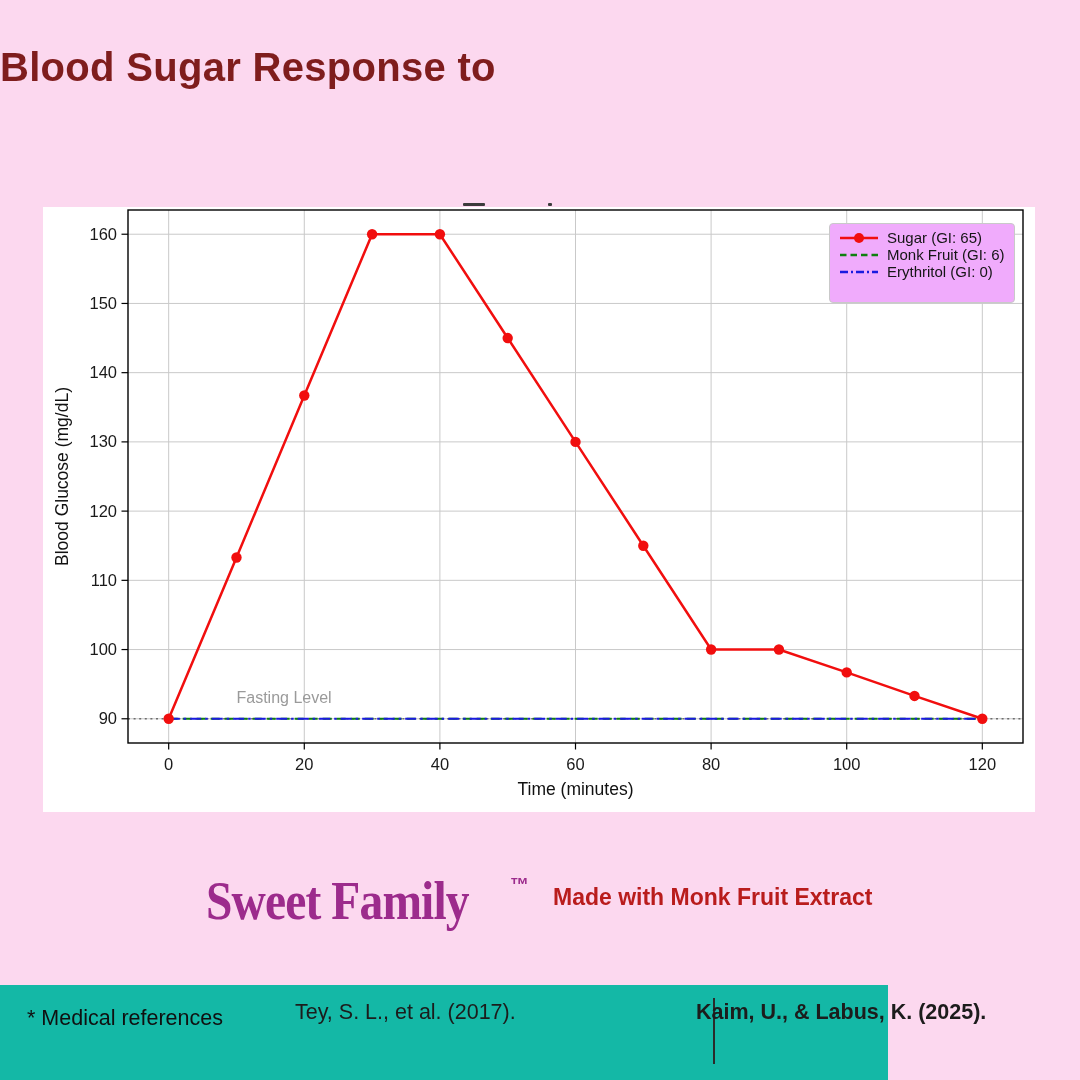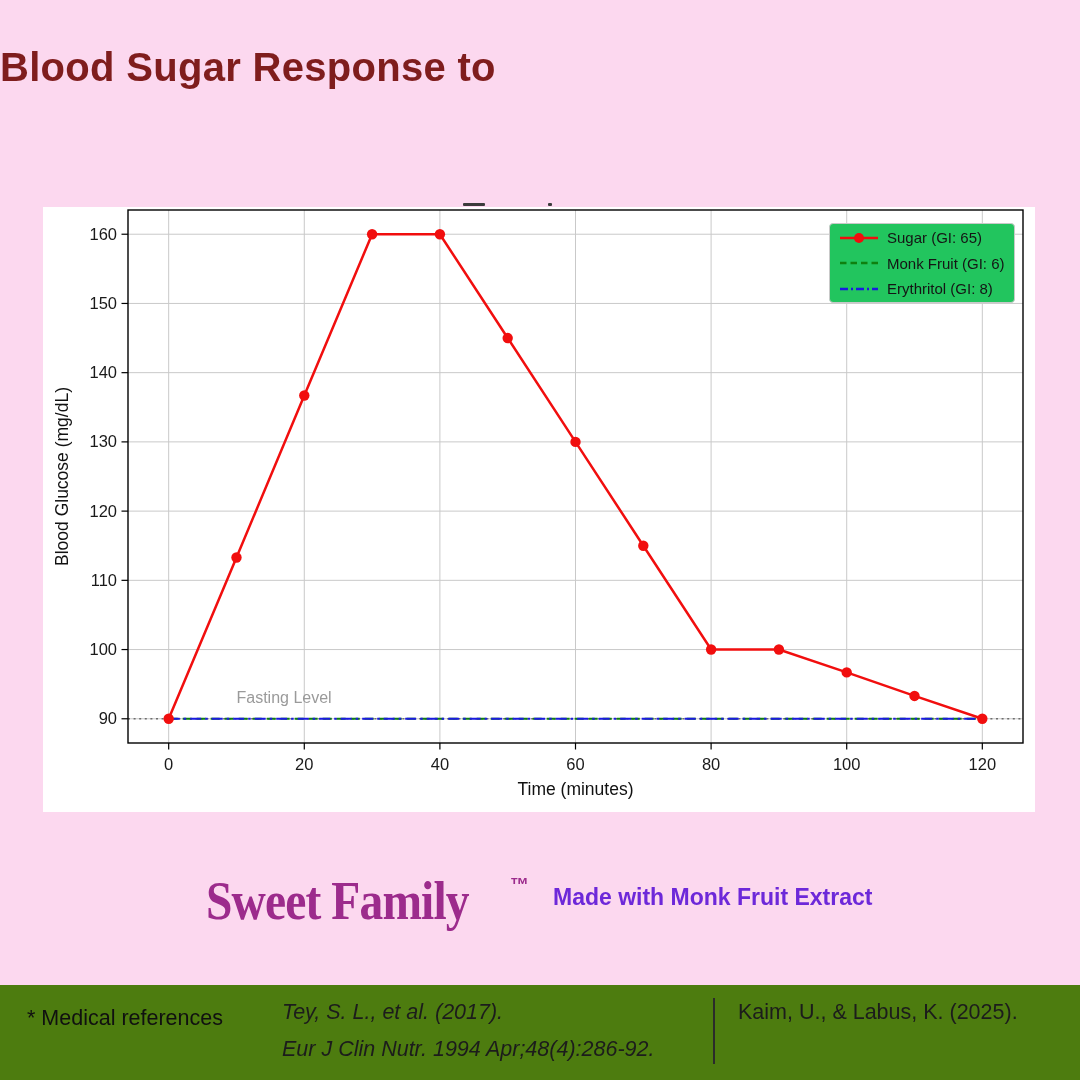--- a/index.html
+++ b/index.html
@@ -22,52 +22,52 @@
     position:absolute;left:43px;top:207px;width:992px;height:605px;
     background:#ffffff;
   }
   #plot{position:absolute;left:0;top:0;}
   .remnant{position:absolute;background:#3c3c3c;border-radius:1px;}
   .remnant.r1{left:420px;top:-4px;width:22px;height:3px;}
   .remnant.r2{left:505px;top:-4px;width:4px;height:3px;}
 
   .legend{
     position:absolute;left:786px;top:16px;width:186px;height:80px;
-    background:#22c55e;border:1px solid #c9c9c9;border-radius:4px;
+    background:#f0abfc;border:1px solid #c9c9c9;border-radius:4px;
     box-sizing:border-box;padding:5px 8px;
-    display:flex;flex-direction:column;justify-content:space-between;
+    display:flex;flex-direction:column;justify-content:flex-start;
   }
   .legend-row{display:flex;align-items:center;gap:7px;white-space:nowrap;}
   .legend-row span{font-size:15px;color:#151515;}
 
   
   .logo{
     position:absolute;left:206px;top:870px;
     font-family:"Liberation Serif",serif;font-weight:700;
     font-size:54px;color:#9c2b8c;white-space:nowrap;
     transform:scaleX(.88);transform-origin:left top;letter-spacing:-1px;
   }
   .tm{
     position:absolute;left:510px;top:874px;
     font-size:19px;font-weight:700;color:#9c2b8c;
   }
   .tagline{
     position:absolute;left:553px;top:882px;
-    font-size:23px;font-weight:700;color:#6d28d9;line-height:30px;
+    font-size:23px;font-weight:700;color:#b91c1c;line-height:30px;
   }
 
   
   .footer{
-    position:absolute;left:0;top:985px;width:1080px;height:95px;
-    background:#4d7c0f;
+    position:absolute;left:0;top:985px;width:888px;height:95px;
+    background:#14b8a6;
   }
   .med-label{position:absolute;left:27px;top:21px;font-size:21.5px;color:#101010;}
   .ref{position:absolute;top:9px;font-size:21.5px;line-height:37px;color:#1c1c1c;white-space:nowrap;}
-  .ref.a{left:282px;font-style:italic;}
-  .ref.b{left:738px;}
+  .ref.a{left:295px;}
+  .ref.b{left:696px;font-weight:bold;}
   .divider{position:absolute;left:713px;top:13px;width:2px;height:66px;background:#2b2b2b;}
 </style>
 </head>
 <body>
 
 <div class="canvas">
 
   <div class="title">
     <div>Blood Sugar Response to</div>
   </div>
@@ -155,36 +155,35 @@
       <div class="legend-row">
         <svg class="legend-sample" width="42" height="16">
             <line x1="2" y1="8" x2="40" y2="8" stroke="#0f800f" stroke-width="2.6" stroke-dasharray="6.5 4"></line>
           </svg>
         <span>Monk Fruit (GI: 6)</span>
       </div>
       <div class="legend-row">
         <svg class="legend-sample" width="42" height="16">
             <line x1="2" y1="8" x2="40" y2="8" stroke="#1a1ae0" stroke-width="2.6" stroke-dasharray="8 3 2 3"></line>
           </svg>
-        <span>Erythritol (GI: 8)</span>
+        <span>Erythritol (GI: 0)</span>
       </div>
     </div>
   </div>
 
   <div class="logo">Sweet Family</div>
   <div class="tm">™</div>
   <div class="tagline">
     <div>Made with Monk Fruit Extract</div>
   </div>
 
   <div class="footer">
     <div class="med-label">* Medical references</div>
     <div class="ref a">
       <div>Tey, S. L., et al. (2017).</div>
-      <div>Eur J Clin Nutr. 1994 Apr;48(4):286-92.</div>
     </div>
     <div class="divider"></div>
     <div class="ref b">
       <div>Kaim, U., &amp; Labus, K. (2025).</div>
     </div>
   </div>
 
 </div>
 
 </body></html>

